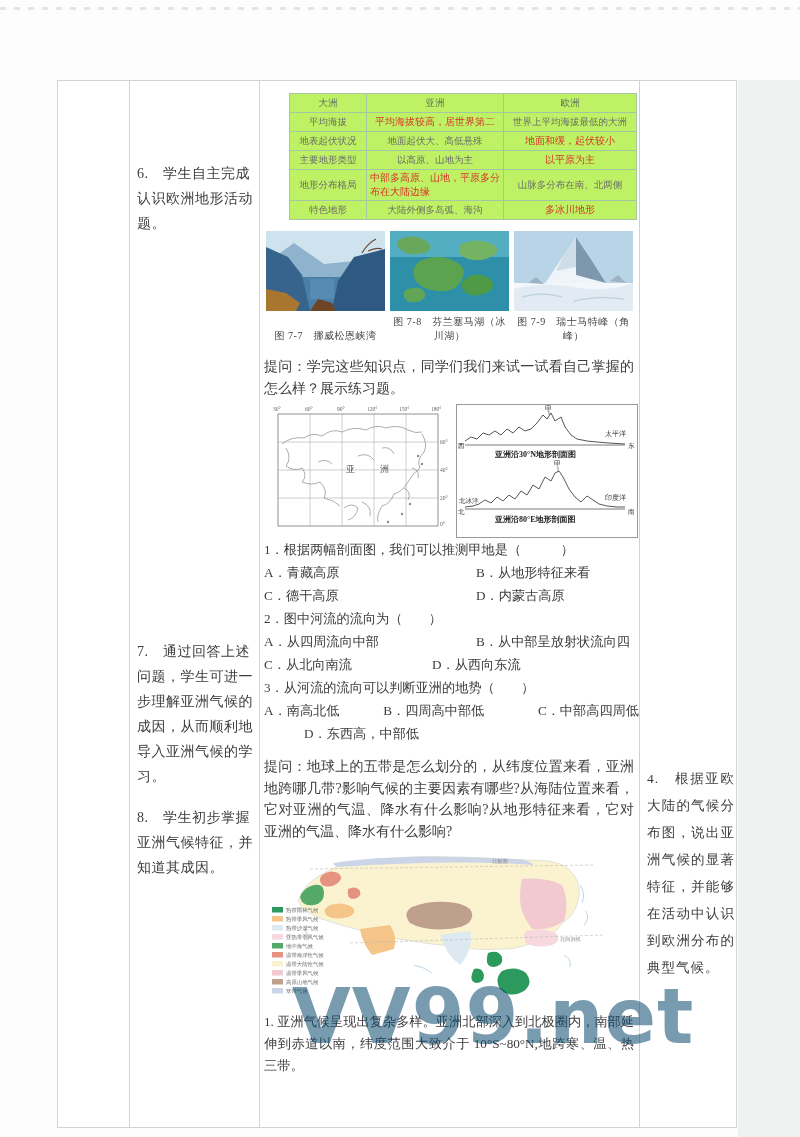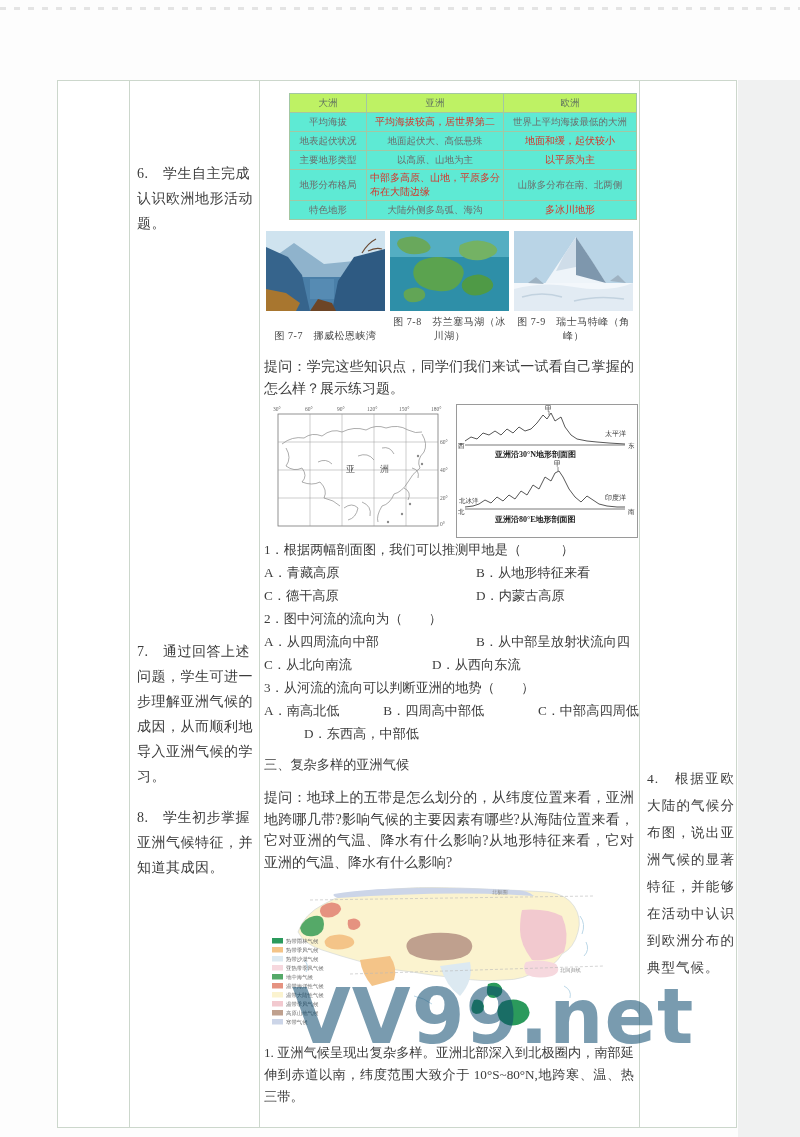--- a/index.html
+++ b/index.html
@@ -21,21 +21,21 @@
        text-align:justify;letter-spacing:1px;}
 
   .main-col{position:absolute;left:202px;top:0;width:379px;}
 
   
   table.cmp{border-collapse:collapse;margin:12px 0 0 29px;width:334px;
        font-size:9.5px;color:#6b6b6b;table-layout:fixed;}
   table.cmp td,table.cmp th{border:1px solid #a3c7a3;padding:1px 3px;text-align:center;
        font-weight:normal;vertical-align:middle;}
   table.cmp th{background:#bef264;height:16px;color:#5f6f5f;}
-  table.cmp td{background:#5eead4;height:16px;}
+  table.cmp td{background:#bef264;height:16px;}
   table.cmp .c0{width:70px;} table.cmp .c1{width:130px;} table.cmp .c2{width:126px;}
   .red{color:#d7342a;font-weight:bold;font-family:"Liberation Sans",sans-serif;font-size:10px;}
 
   .photos{display:flex;gap:5px;margin:11px 0 0 6px;}
   .photo{width:119px;height:80px;overflow:hidden;}
   .captions{display:flex;gap:5px;margin:4px 0 0 6px;align-items:flex-end;}
   .captions div{width:119px;text-align:center;font-size:10px;color:#454545;letter-spacing:.5px;}
 
   .para{margin:13px 5px 0 4px;font-size:14px;line-height:21.5px;text-align:justify;}
 
@@ -248,21 +248,20 @@
         <span>D．从西向东流</span>
       </div>
       <div class="qline">3．从河流的流向可以判断亚洲的地势（　　）</div>
       <div class="qline qopts">
         <span class="o170">A．南高北低</span>
         <span class="o215">B．四周高中部低</span>
         <span>C．中部高四周低</span>
       </div>
       <div class="qline dline">D．东西高，中部低</div>
 
-      <div class="sec-title">三、复杂多样的亚洲气候</div>
       <div class="para" style="margin-top:11px;">提问：地球上的五带是怎么划分的，从纬度位置来看，亚洲地跨哪几带?影响气候的主要因素有哪些?从海陆位置来看，它对亚洲的气温、降水有什么影响?从地形特征来看，它对亚洲的气温、降水有什么影响?</div>
 
       <div class="climate">
         <svg width="372" height="158" viewBox="0 0 372 158">
 
           <path d="M34,56 q6,-18 26,-28 q20,-12 54,-14 q40,-4 82,-2 q52,2 88,4 q18,2 26,14 q8,12 4,26 q-4,16 -16,22 q-8,14 -24,16 q-14,10 -34,10 q-24,2 -44,-2 q-26,-2 -48,-6 q-26,-2 -50,-10 q-22,-6 -40,-12 q-18,-6 -24,-18z" stroke="#cdd3d8" stroke-width="0.6" fill="#fbf3cf"></path>
 
           <path d="M36,52 q4,-10 14,-12 q10,-2 10,8 q0,10 -10,12 q-12,2 -14,-8z" fill="#55a968"></path>
           <path d="M58,30 q8,-6 16,-2 q6,4 0,10 q-8,6 -16,2 q-4,-6 0,-10z" fill="#e59280"></path>
           <path d="M84,44 q8,-4 12,2 q2,6 -6,8 q-8,0 -6,-10z" fill="#e59280"></path>

